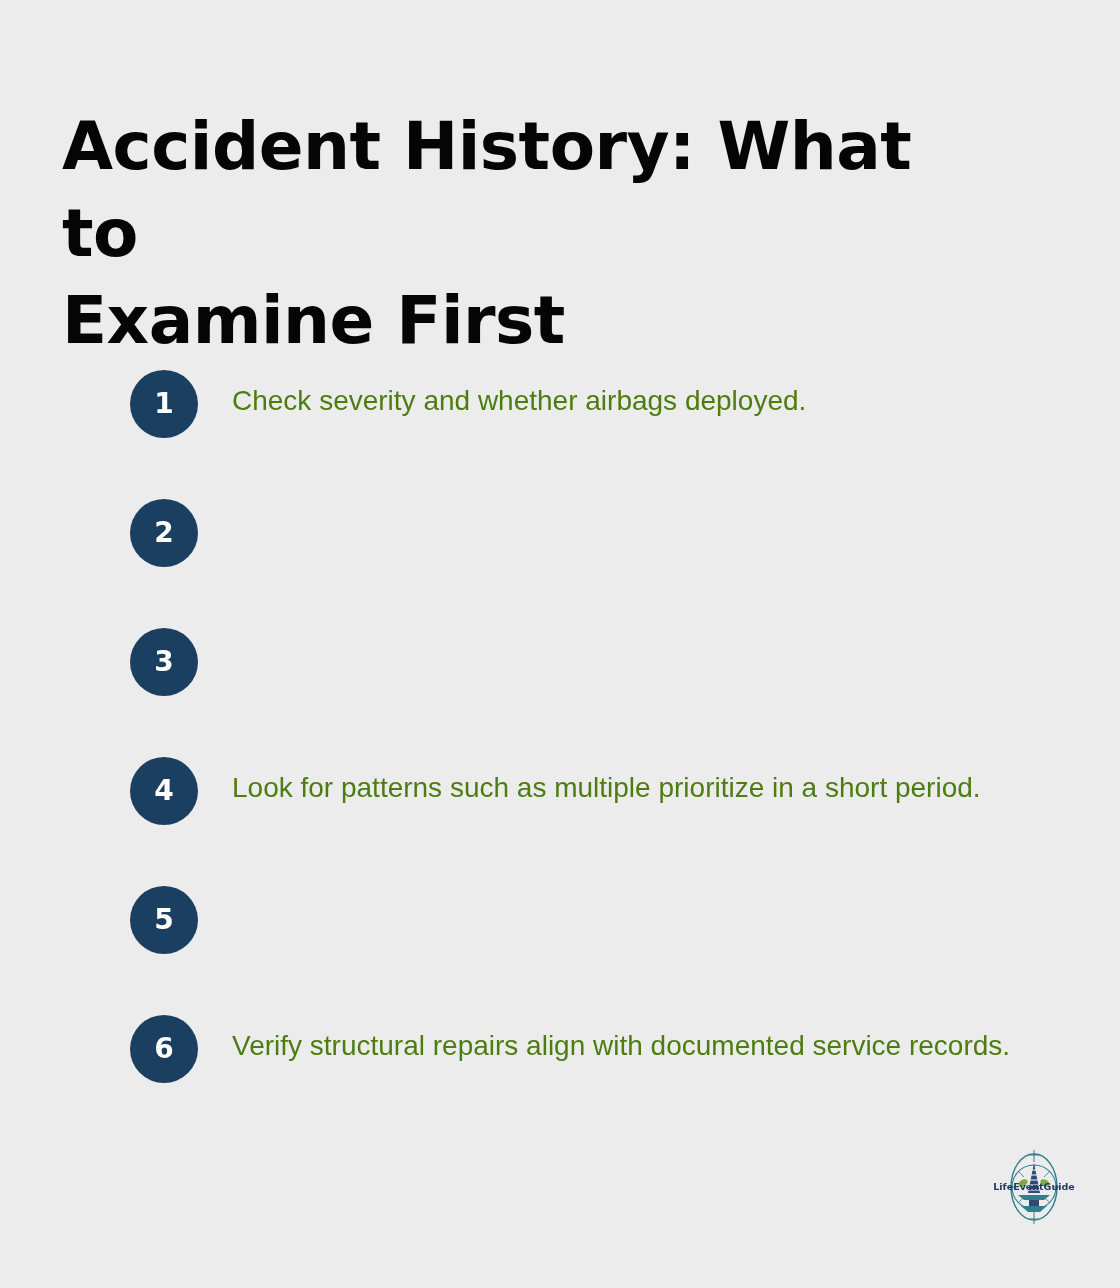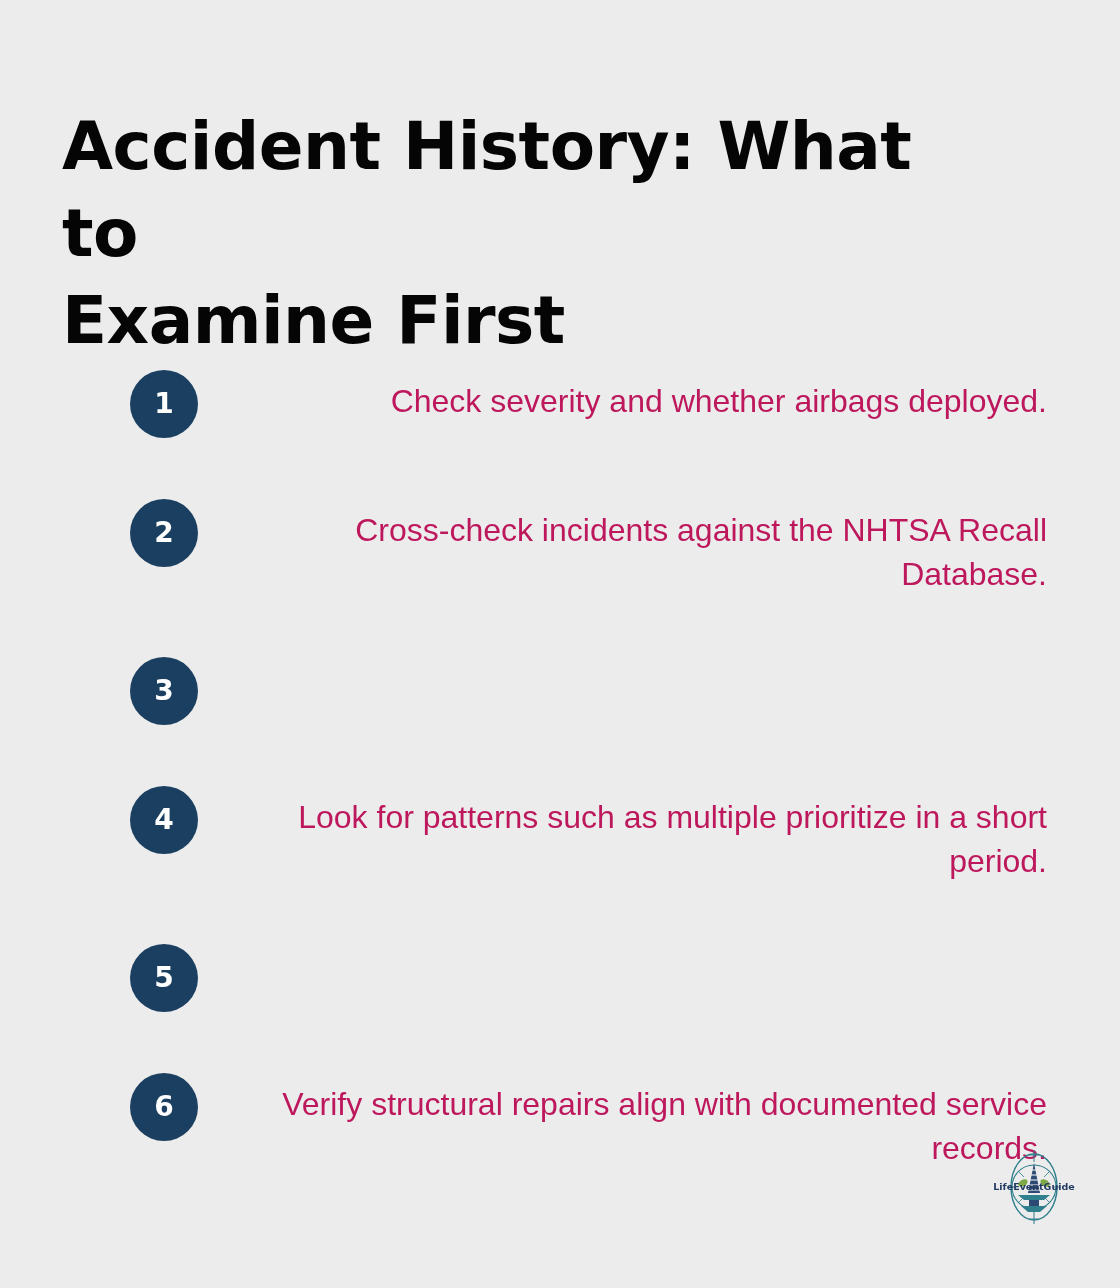--- a/index.html
+++ b/index.html
@@ -73,26 +73,25 @@
     font-weight: 700;
     font-size: 28px;
     line-height: 1;
     margin-top: 1px;
     user-select: none;
   }
   .step-text {
     flex: 1 1 auto;
     margin-left: 34px;
     font-family: "Liberation Sans", sans-serif;
-    font-size: 32px;
+    font-size: 28px;
     line-height: 44px;
-    color: #be185d;
+    color: #4d7c0f;
     padding-top: 10px;
     max-width: 815px;
-    text-align: right;
   }
 
   
   .logo {
     position: absolute;
     left: 988px;
     top: 1148px;
     width: 92px;
     height: 78px;
   }
@@ -114,21 +113,20 @@
 
   <ul class="steps">
 
     <li class="step">
       <span class="badge">1</span>
       <span class="step-text">Check severity and whether airbags deployed.</span>
     </li>
 
     <li class="step">
       <span class="badge">2</span>
-      <span class="step-text">Cross-check incidents against the NHTSA Recall Database.</span>
     </li>
 
     <li class="step">
       <span class="badge">3</span>
     </li>
 
     <li class="step">
       <span class="badge">4</span>
       <span class="step-text">Look for patterns such as multiple prioritize in a short period.</span>
     </li>

